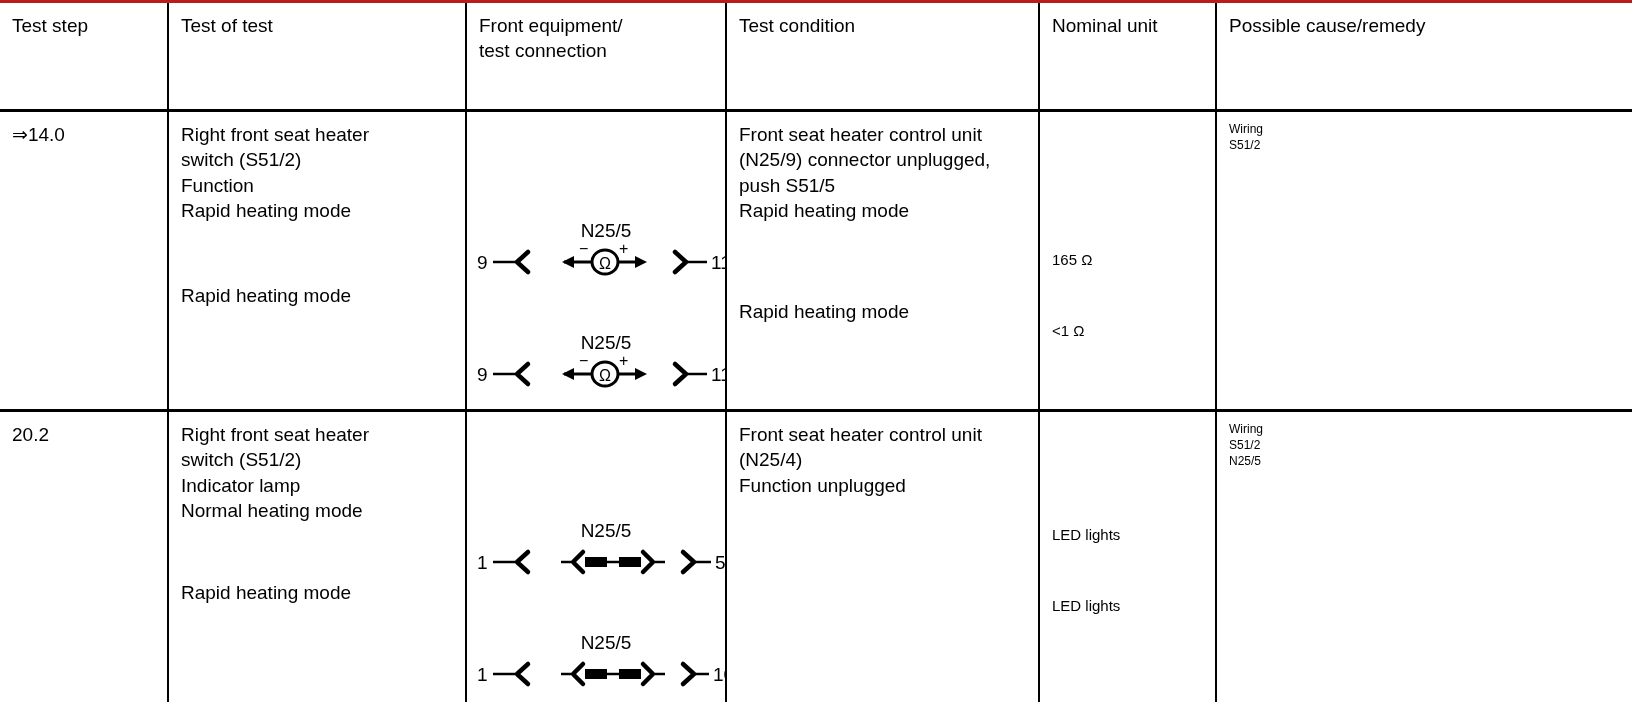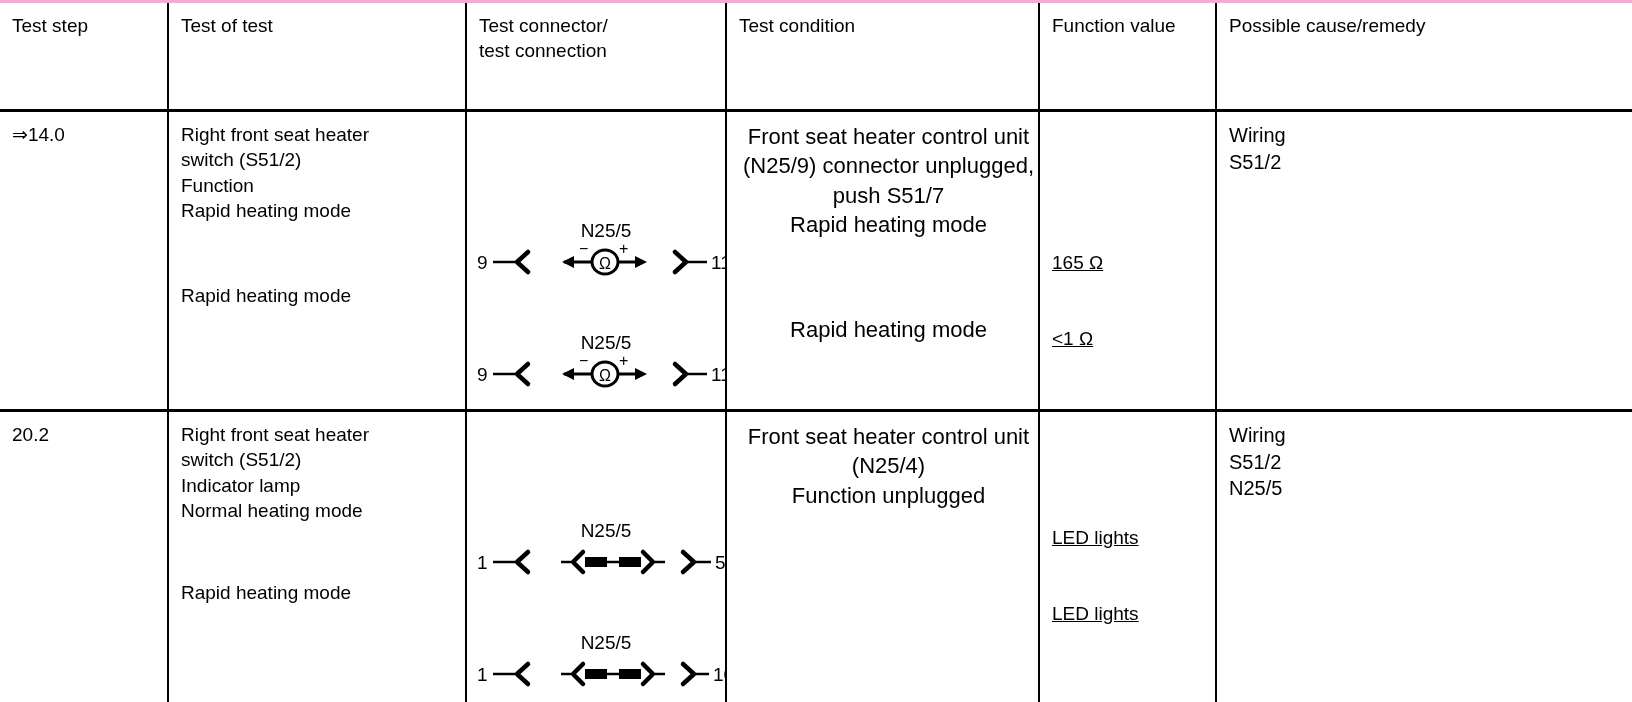--- a/index.html
+++ b/index.html
@@ -36,21 +36,21 @@
   col.c-nom   { width: 177px; }
   col.c-cause { width: 416px; }
 
   
   td.col-rule, th.col-rule {
     border-left: 2px solid #000;
   }
 
   
   tr.head-row th {
-    border-top: 3px solid #f9a8d4;
+    border-top: 3px solid #b91c1c;
     border-bottom: 3px solid #000;
     vertical-align: top;
     padding: 10px 4px 30px 12px;
     font-size: 19px;
     font-weight: normal;
     text-align: left;
     line-height: 1.32;
     height: 66px;
   }
 
@@ -77,27 +77,27 @@
     line-height: 0;
     font-size: 0;
   }
 
   .step-text { font-size: 19px; white-space: nowrap; }
 
   .scope-block { font-weight: normal; font-size: 19px; line-height: 1.33; }
   .scope-line { white-space: nowrap; }
   .scope-spacer { height: 30px; }
 
-  .cond-block { font-size: 22px; line-height: 1.33; text-align: center; }
+  .cond-block { font-size: 19px; line-height: 1.33; }
   .cond-line { white-space: nowrap; }
 
-  .nom-block { font-size: 19px; line-height: 1.33; text-decoration: underline; }
+  .nom-block { font-size: 15px; line-height: 1.33; }
   .nom-line { white-space: nowrap; }
 
-  .cause-block { font-size: 20px; line-height: 1.33; }
+  .cause-block { font-size: 12px; line-height: 1.33; }
   .cause-line { white-space: nowrap; }
 
   
   .equip-cell { padding-left: 0 !important; }
   .equip-stack { position: relative; }
 
   .sym-group {
     position: relative;
     width: 260px;
     height: 62px;
@@ -137,25 +137,25 @@
     <col class="c-cond">
         <col class="c-nom">
         <col class="c-cause">
   </colgroup>
 
   <thead>
     <tr class="head-row">
       <th>Test step</th>
       <th class="col-rule">Test of test</th>
       <th class="col-rule">
-        <div>Test connector/</div>
+        <div>Front equipment/</div>
         <div>test connection</div>
       </th>
       <th class="col-rule">Test condition</th>
-      <th class="col-rule">Function value</th>
+      <th class="col-rule">Nominal unit</th>
       <th class="col-rule">Possible cause/remedy</th>
     </tr>
   </thead>
 
   <tbody>
 
     <tr class="data-row">
       <td>
         <div class="step-text">⇒14.0</div>
       </td>
@@ -224,21 +224,21 @@
               </svg>
             </div>
           </div>
         </div>
       </td>
 
       <td class="col-rule">
         <div class="cond-block">
           <div class="cond-line">Front seat heater control unit</div>
           <div class="cond-line">(N25/9) connector unplugged,</div>
-          <div class="cond-line">push S51/7</div>
+          <div class="cond-line">push S51/5</div>
           <div class="cond-line">Rapid heating mode</div>
           <div style="height:76px;"></div>
           <div class="cond-line">Rapid heating mode</div>
         </div>
       </td>
 
       <td class="col-rule">
         <div class="nom-block">
           <div style="height:128px;"></div>
           <div class="nom-line">165 Ω</div>

